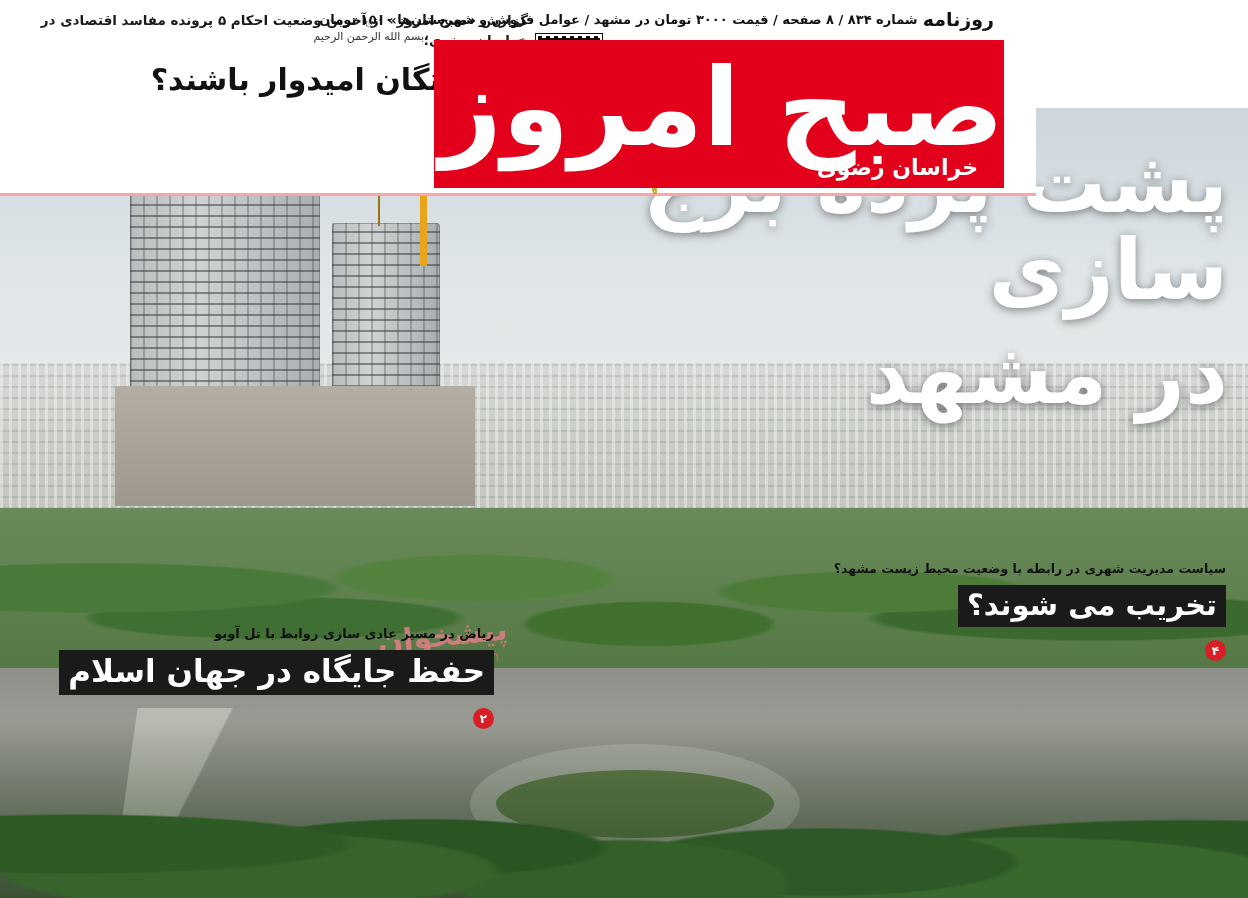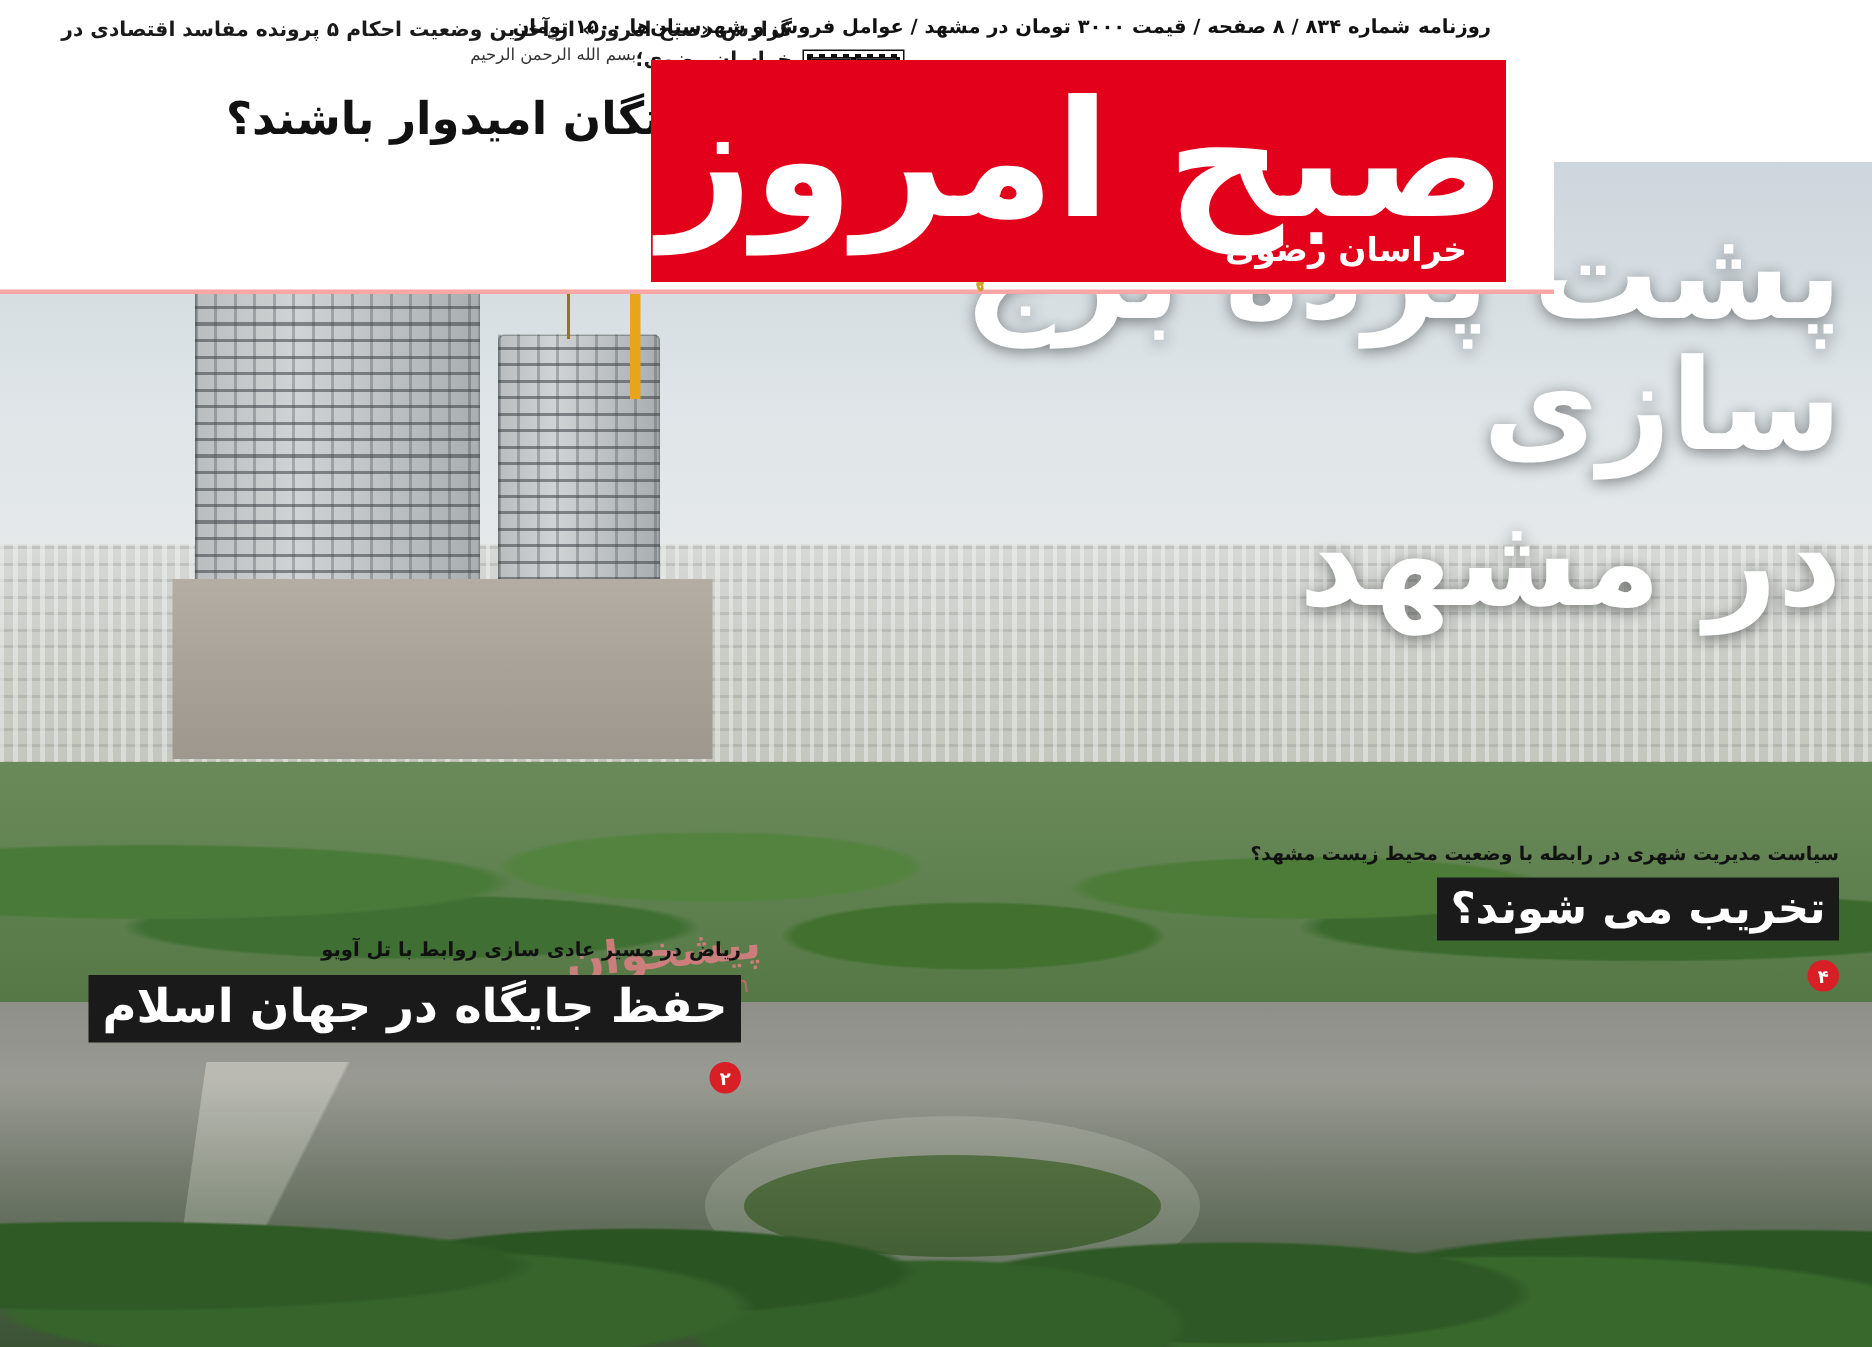--- a/index.html
+++ b/index.html
@@ -162,21 +162,21 @@
 
   
   .meta-top {
     position: absolute;
     top: 8px;
     right: 28px;
     text-align: right;
     direction: rtl;
   }
   .meta-top .word-rooznameh {
-    font-size: 13px;
+    font-size: 19px;
     font-weight: bold;
     color: #111;
     display: inline-block;
     margin-right: 14px;
     vertical-align: middle;
   }
   .meta-top .issue {
     font-size: 13px;
     font-weight: bold;
     color: #111;

